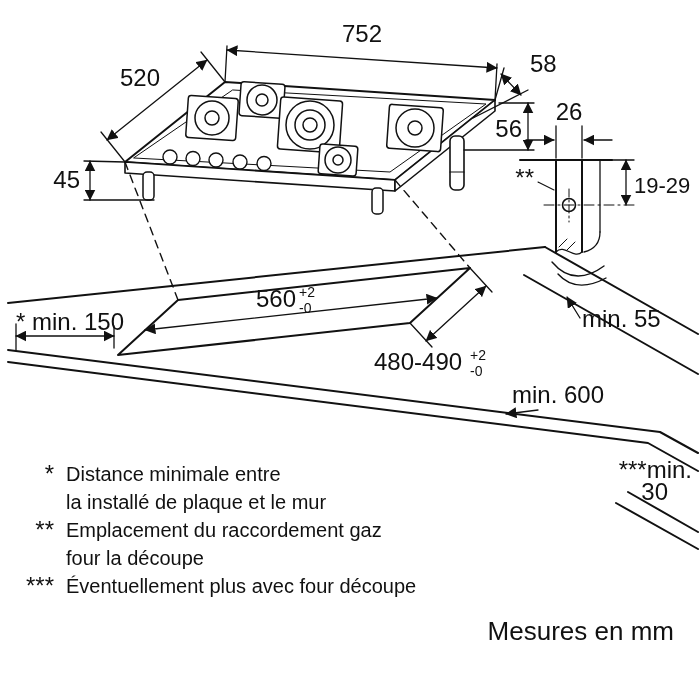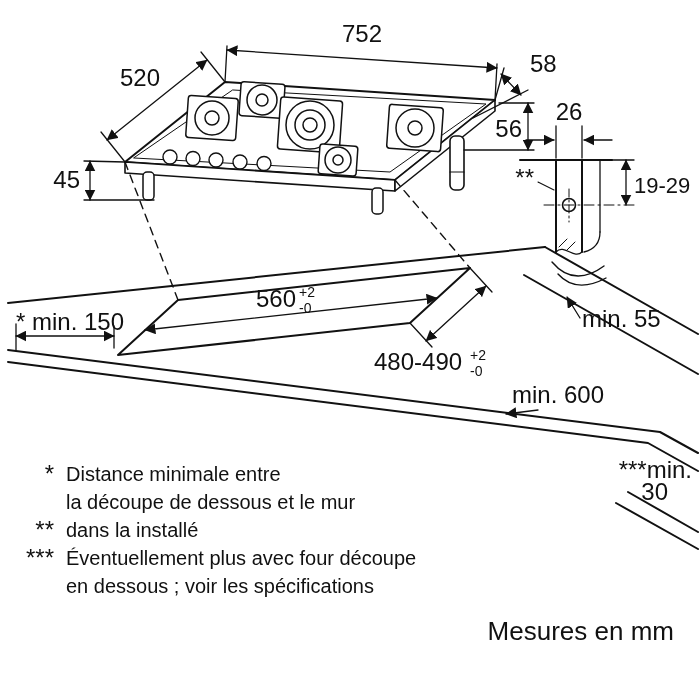--- a/index.html
+++ b/index.html
@@ -187,31 +187,31 @@
   <text class="dimtxt" x="512" y="403">min. 600</text>
   <text class="dimtxt end" x="692" y="478">***min.</text>
   <text class="dimtxt end" x="668" y="500">30</text>
 </svg>
 
 <div class="footnotes">
   <div class="note">
     <div class="marker">*</div>
     <div class="ntext">
       <div>Distance minimale entre</div>
-      <div>la découpe de dessous et le mur</div>
+      <div>la installé de plaque et le mur</div>
     </div>
   </div>
   <div class="note">
     <div class="marker">**</div>
     <div class="ntext">
-      <div>dans la installé</div>
+      <div>Emplacement du raccordement gaz</div>
+      <div>four la découpe</div>
     </div>
   </div>
   <div class="note">
     <div class="marker">***</div>
     <div class="ntext">
       <div>Éventuellement plus avec four découpe</div>
-      <div>en dessous ; voir les spécifications</div>
     </div>
   </div>
 </div>
 
 <div class="units">Mesures en mm</div>
 
 </body></html>

